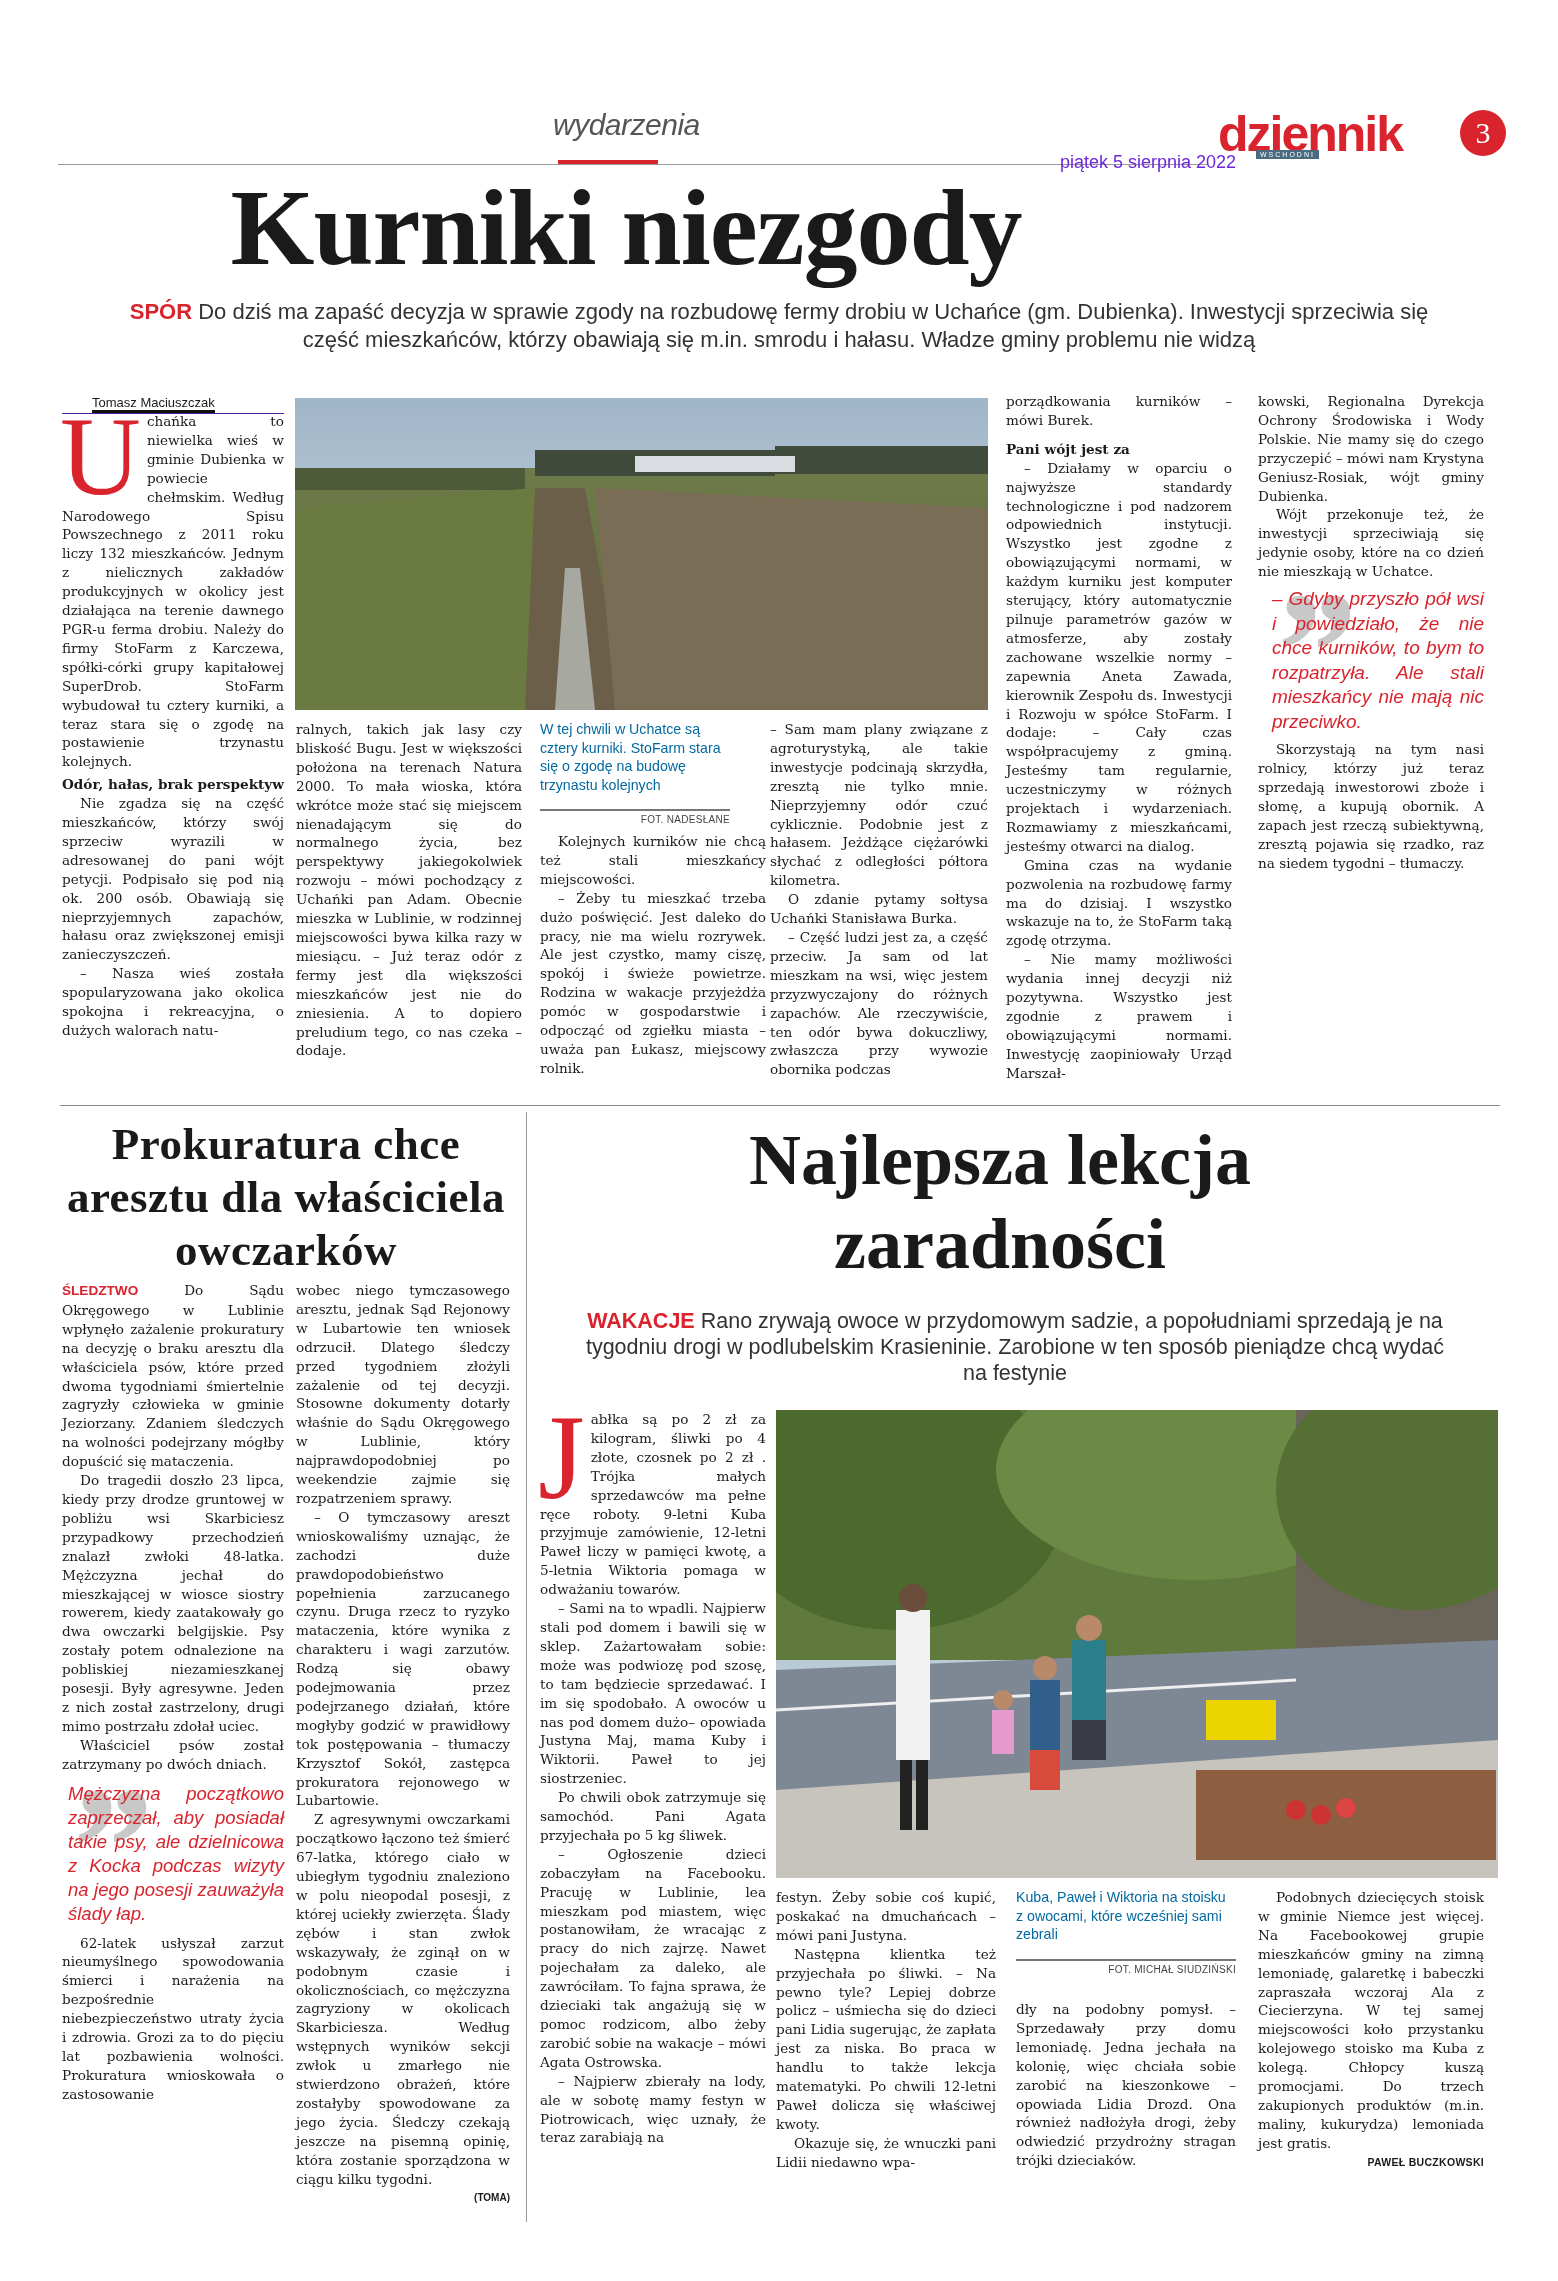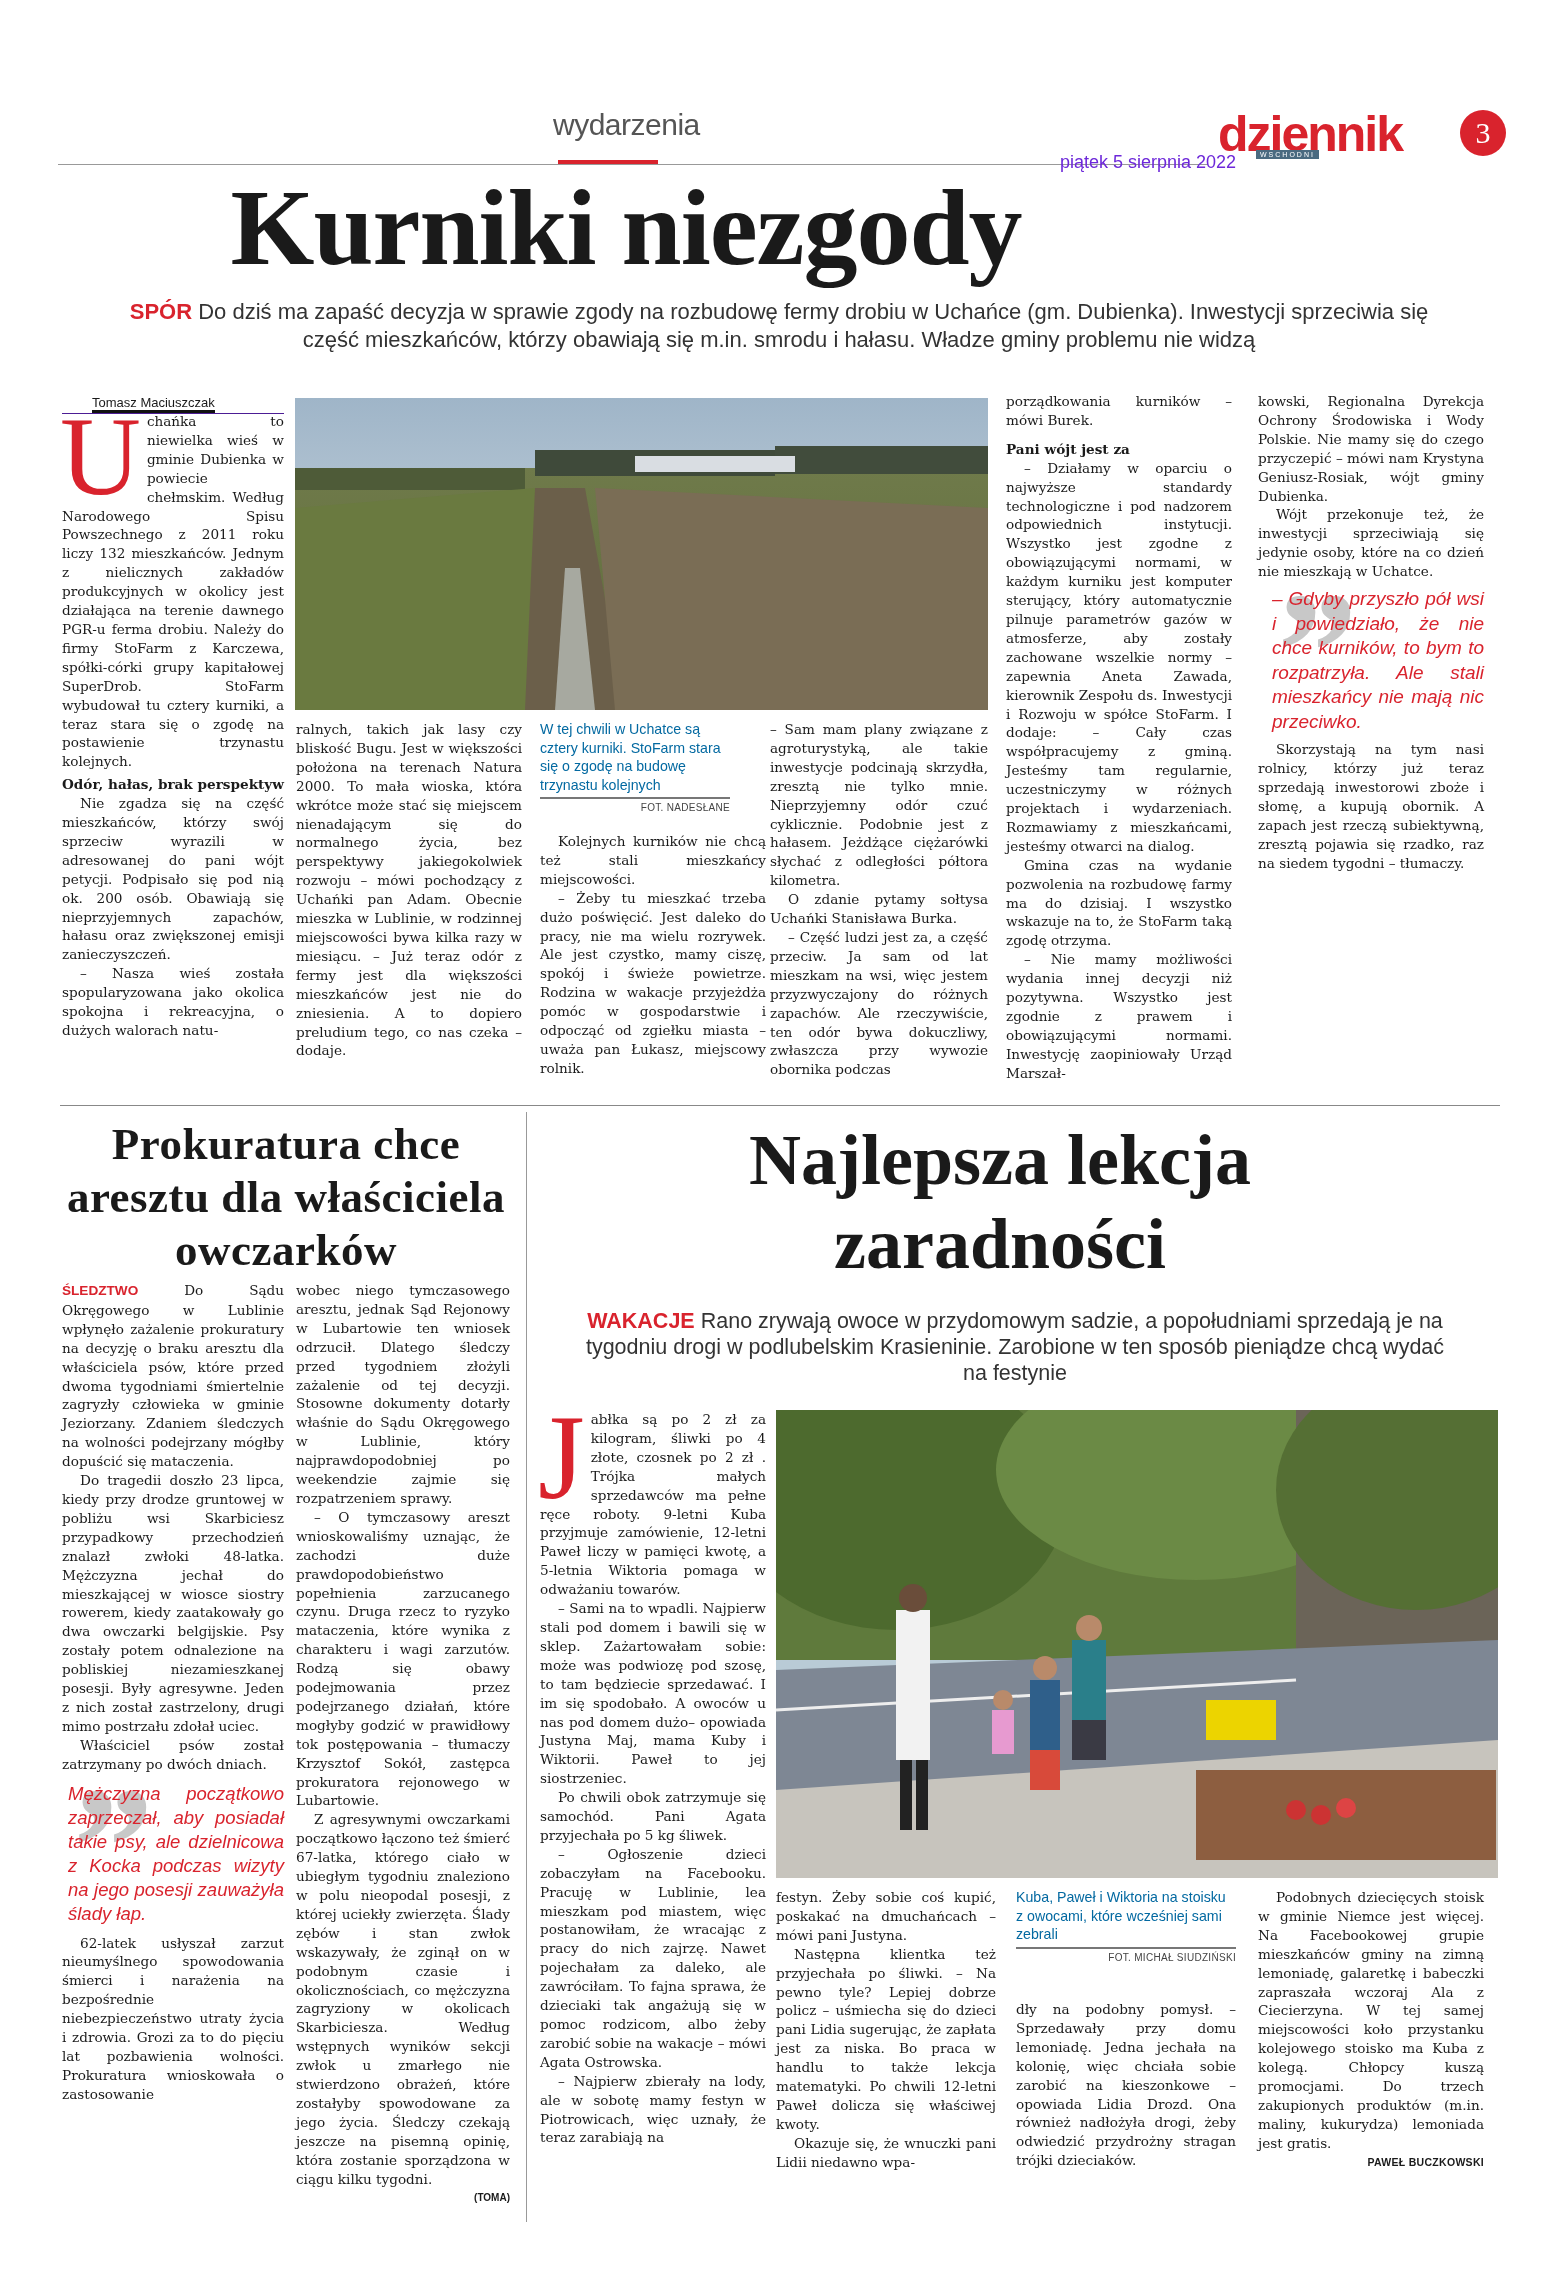--- a/index.html
+++ b/index.html
@@ -6,32 +6,32 @@
   body{width:1558px;height:2281px;position:relative;overflow:hidden;color:#1a1a1a;font-family:"DejaVu Serif",serif;}
   .abs{position:absolute;}
   .serif{font-family:"Liberation Serif","DejaVu Serif",serif;}
   .sans{font-family:"Liberation Sans","DejaVu Sans",sans-serif;}
   .body-text{font-family:"DejaVu Serif",serif;font-size:13.6px;line-height:18.9px;text-align:justify;hyphens:manual;margin:0;}
   .body-text p{margin:0;text-indent:18px;}
   .body-text p.noindent{text-indent:0;}
   .sub{font-weight:bold;font-family:"DejaVu Serif",serif;font-size:13.6px;line-height:18.9px;margin:4px 0 0 0;}
   .red{color:#d9232d;}
   .caption{font-family:"Liberation Sans","DejaVu Sans",sans-serif;font-size:14.2px;line-height:18.5px;color:#0369a1;}
-  .credit{font-family:"Liberation Sans","DejaVu Sans",sans-serif;font-size:10px;text-align:right;color:#444;letter-spacing:.3px;border-top:2px solid #777;padding-top:3px;margin-top:3px;}
+  .credit{font-family:"Liberation Sans","DejaVu Sans",sans-serif;font-size:10px;text-align:right;color:#444;letter-spacing:.3px;border-top:2px solid #777;padding-top:3px;margin-top:15px;}
   .pull{font-family:"Liberation Sans","DejaVu Sans",sans-serif;font-style:italic;color:#d9232d;font-size:19px;line-height:24.5px;position:relative;}
   .pull .qm{position:absolute;left:-4px;top:-20px;font-size:170px;line-height:170px;color:#c8c8c8;font-family:"Liberation Serif",serif;font-style:italic;font-weight:bold;z-index:0;}
   .pull span.t{position:relative;z-index:1;}
   .dropcap{float:left;font-family:"Liberation Serif",serif;color:#d9232d;font-size:112px;line-height:84px;margin:2px 6px 0 -2px;}
   .photo{overflow:hidden;}
 </style>
 </head>
 <body>
 
 <div class="abs" style="left:58px;top:108px;width:1440px;height:60px;">
-  <div class="abs sans" style="left:495px;top:0;font-size:30px;color:#555;letter-spacing:-0.5px;font-weight:300;">wydarzenia</div>
+  <div class="abs sans" style="left:495px;top:0;font-size:30px;color:#555;letter-spacing:-0.5px;font-weight:300;font-style:italic;">wydarzenia</div>
   <div class="abs" style="left:500px;top:52px;width:100px;height:5px;background:#d9232d;"></div>
   <div class="abs" style="left:0;top:56px;width:1150px;height:1px;background:#999;"></div>
   <div class="abs sans" style="left:1002px;top:44px;font-size:18px;color:#6d28d9;">piątek 5 sierpnia 2022</div>
   <div class="abs sans" style="left:1160px;top:0;height:56px;">
     <span style="font-weight:bold;font-size:50px;color:#d9232d;letter-spacing:-2px;line-height:52px;font-family:'Liberation Sans',sans-serif;">dziennik</span>
     <span class="abs" style="left:38px;top:42px;background:#4a6a80;color:#fff;font-size:7px;padding:1px 4px;letter-spacing:2px;">WSCHODNI</span>
   </div>
   <div class="abs sans" style="left:1402px;top:2px;width:46px;height:46px;border-radius:50%;background:#d9232d;color:#fff;text-align:center;line-height:46px;font-size:30px;font-family:'Liberation Serif',serif;">
     <span>3</span>
   </div>

